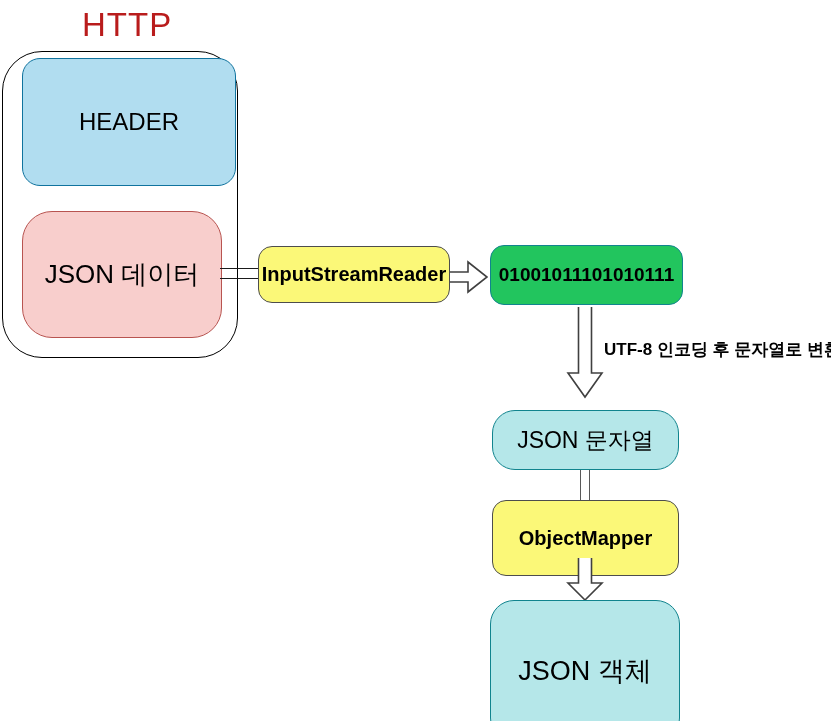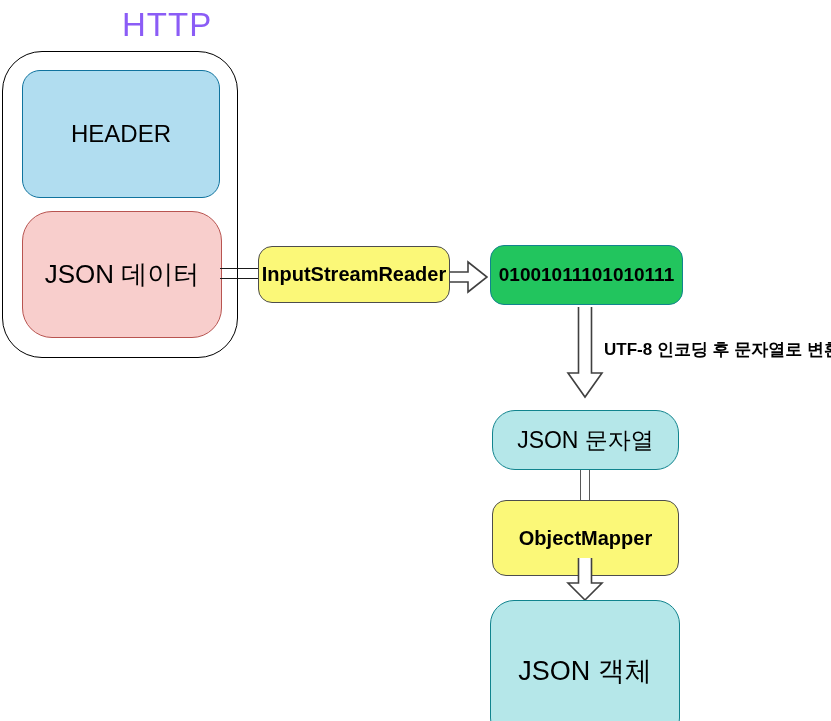--- a/index.html
+++ b/index.html
@@ -14,42 +14,41 @@
     height: 721px;
     background: #ffffff;
     overflow: hidden;
   }
   .abs { position: absolute; }
 
   .diagram-title {
     left: 82px; top: 6px;
     font-size: 33px;
     letter-spacing: 1px;
-    color: #8b5cf6;
-    margin-left: 40px;
+    color: #b91c1c;
   }
 
   .http-container {
     left: 2px; top: 51px;
     width: 236px; height: 307px;
     border: 1.6px solid #000000;
     border-radius: 40px;
     background: transparent;
   }
 
   .node {
     display: flex;
     align-items: center;
     justify-content: center;
     text-align: center;
   }
 
   .node-header {
-    left: 22px; top: 70px;
-    width: 198px; height: 128px;
+    left: 22px; top: 58px;
+    width: 214px; height: 128px;
     background: #B1DDF0;
     border: 1.6px solid #10739E;
     border-radius: 18px;
     font-size: 24px;
   }
 
   .node-json-data {
     left: 22px; top: 211px;
     width: 200px; height: 127px;
     background: #F8CECC;

